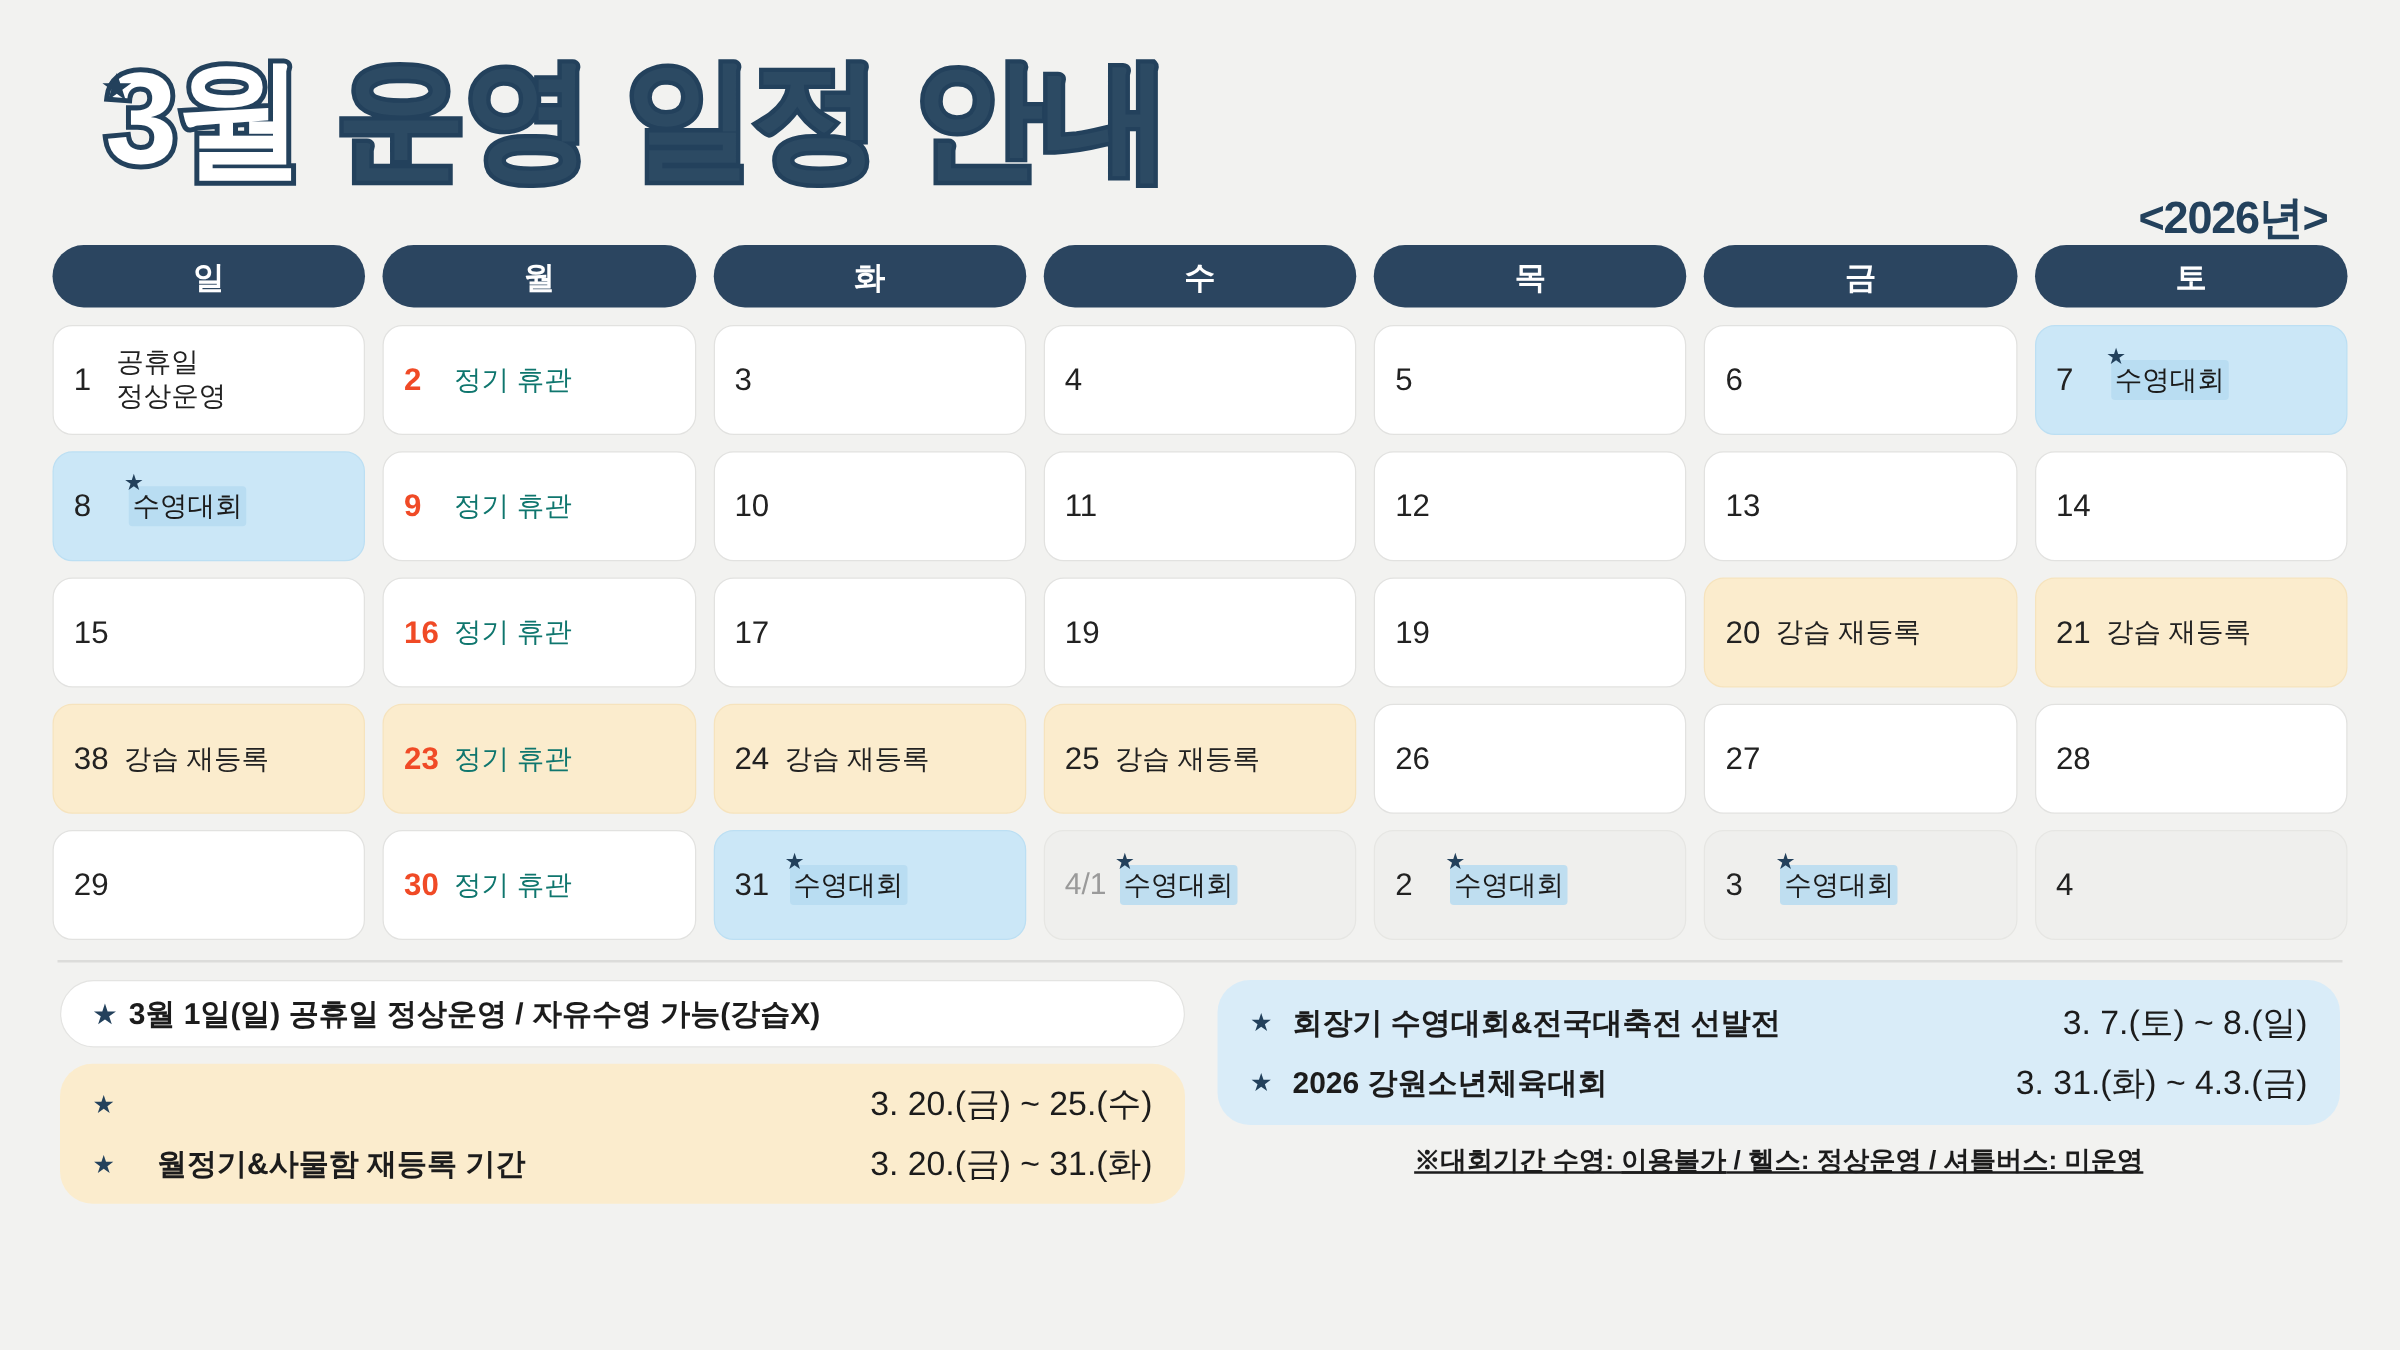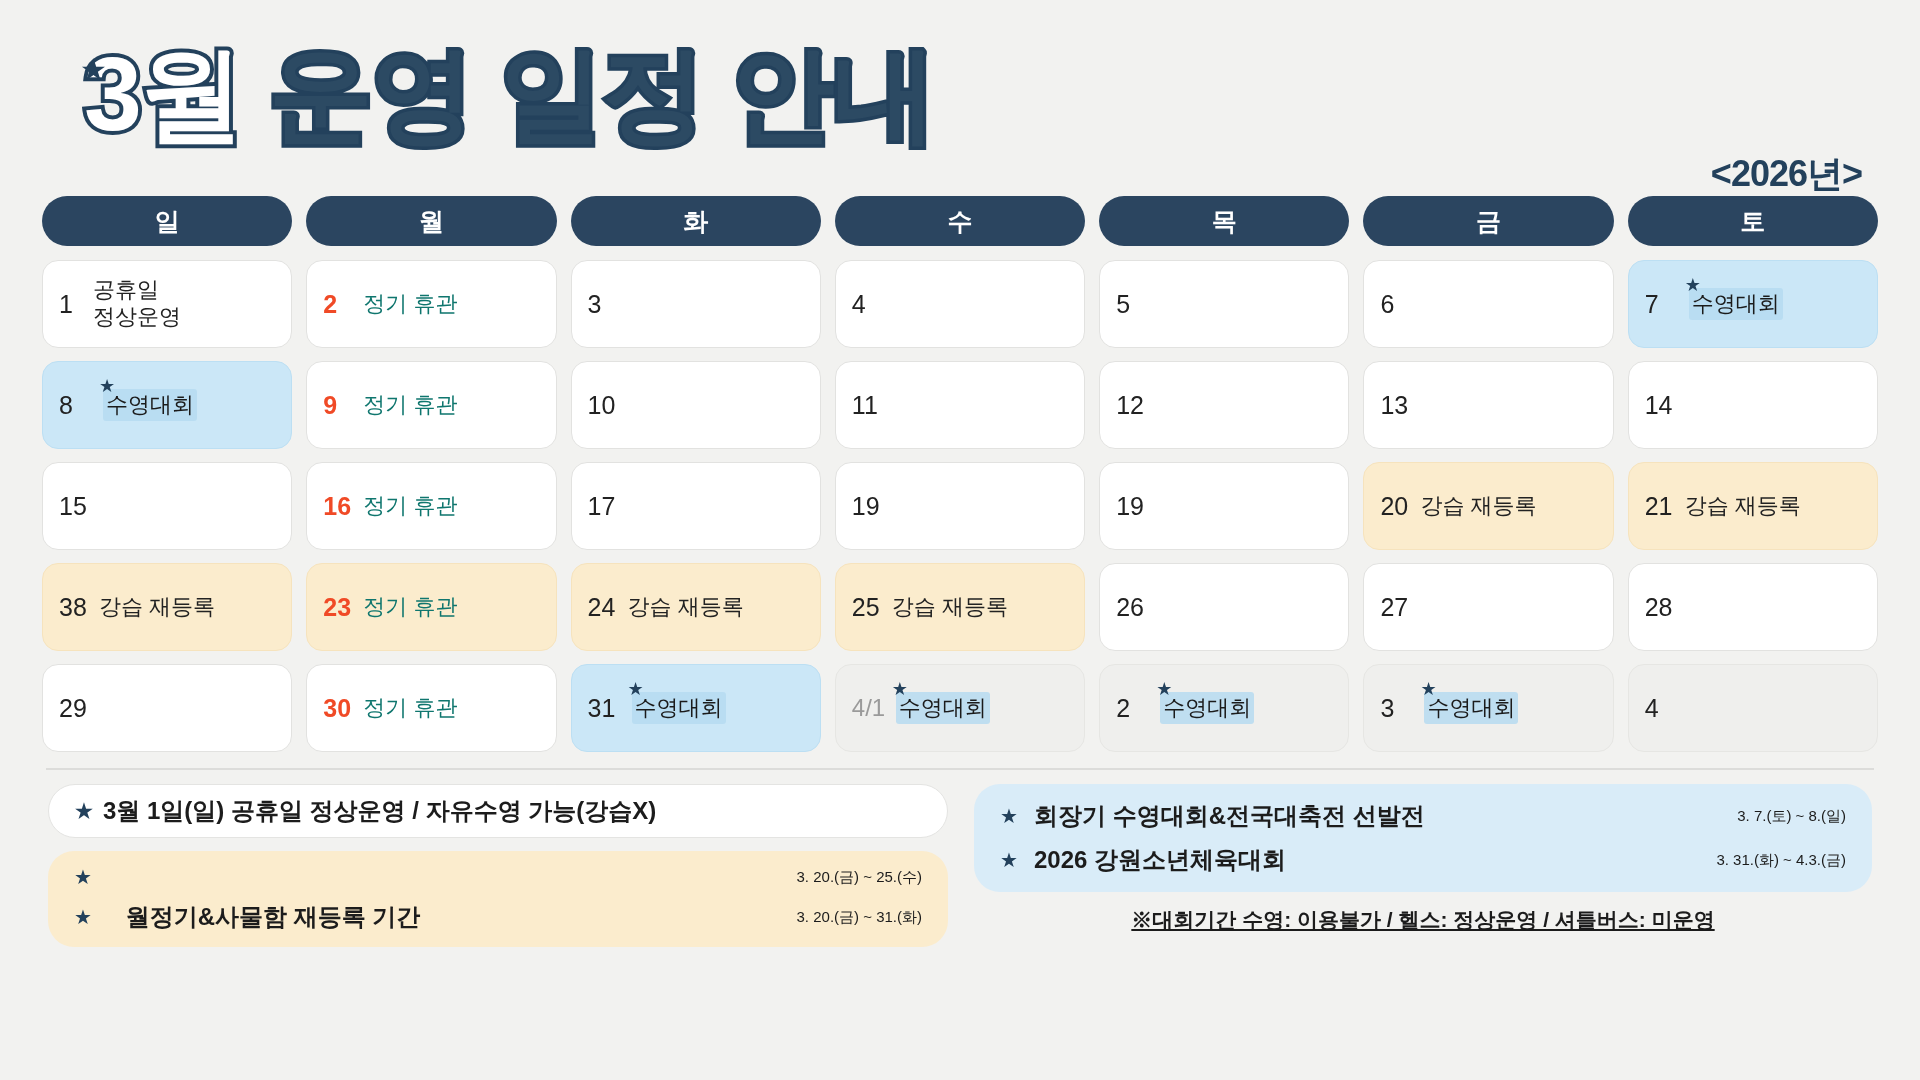--- a/index.html
+++ b/index.html
@@ -89,21 +89,21 @@
     background: #fbeccd; border-radius: 26px; padding: 14px 26px;
     display: flex; flex-direction: column; gap: 12px;
   }
   .pill-blue {
     background: #d9ecf8; border-radius: 26px; padding: 16px 26px;
     display: flex; flex-direction: column; gap: 12px;
   }
   .frow { display: flex; align-items: center; font-size: 24px; color: #1c1c1c; }
   .frow .star { width: 34px; font-size: 20px; color: #23415c; }
   .frow .txt { font-weight: bold; }
-  .frow .date { margin-left: auto; font-weight: normal; font-size: 15px; }
+  .frow .date { margin-left: auto; font-weight: normal; font-size: 27px; }
   .pill-cream .frow .txt { width: 330px; text-align: center; }
   .pill-blue .frow .txt { width: 470px; }
   .note { font-size: 21px; color: #1c1c1c; text-align: center; font-weight: bold; margin-top: 2px; text-decoration: underline; }
   .note u { text-decoration: underline; }
 </style>
 </head>
 <body>
 
 <div class="page">
 

